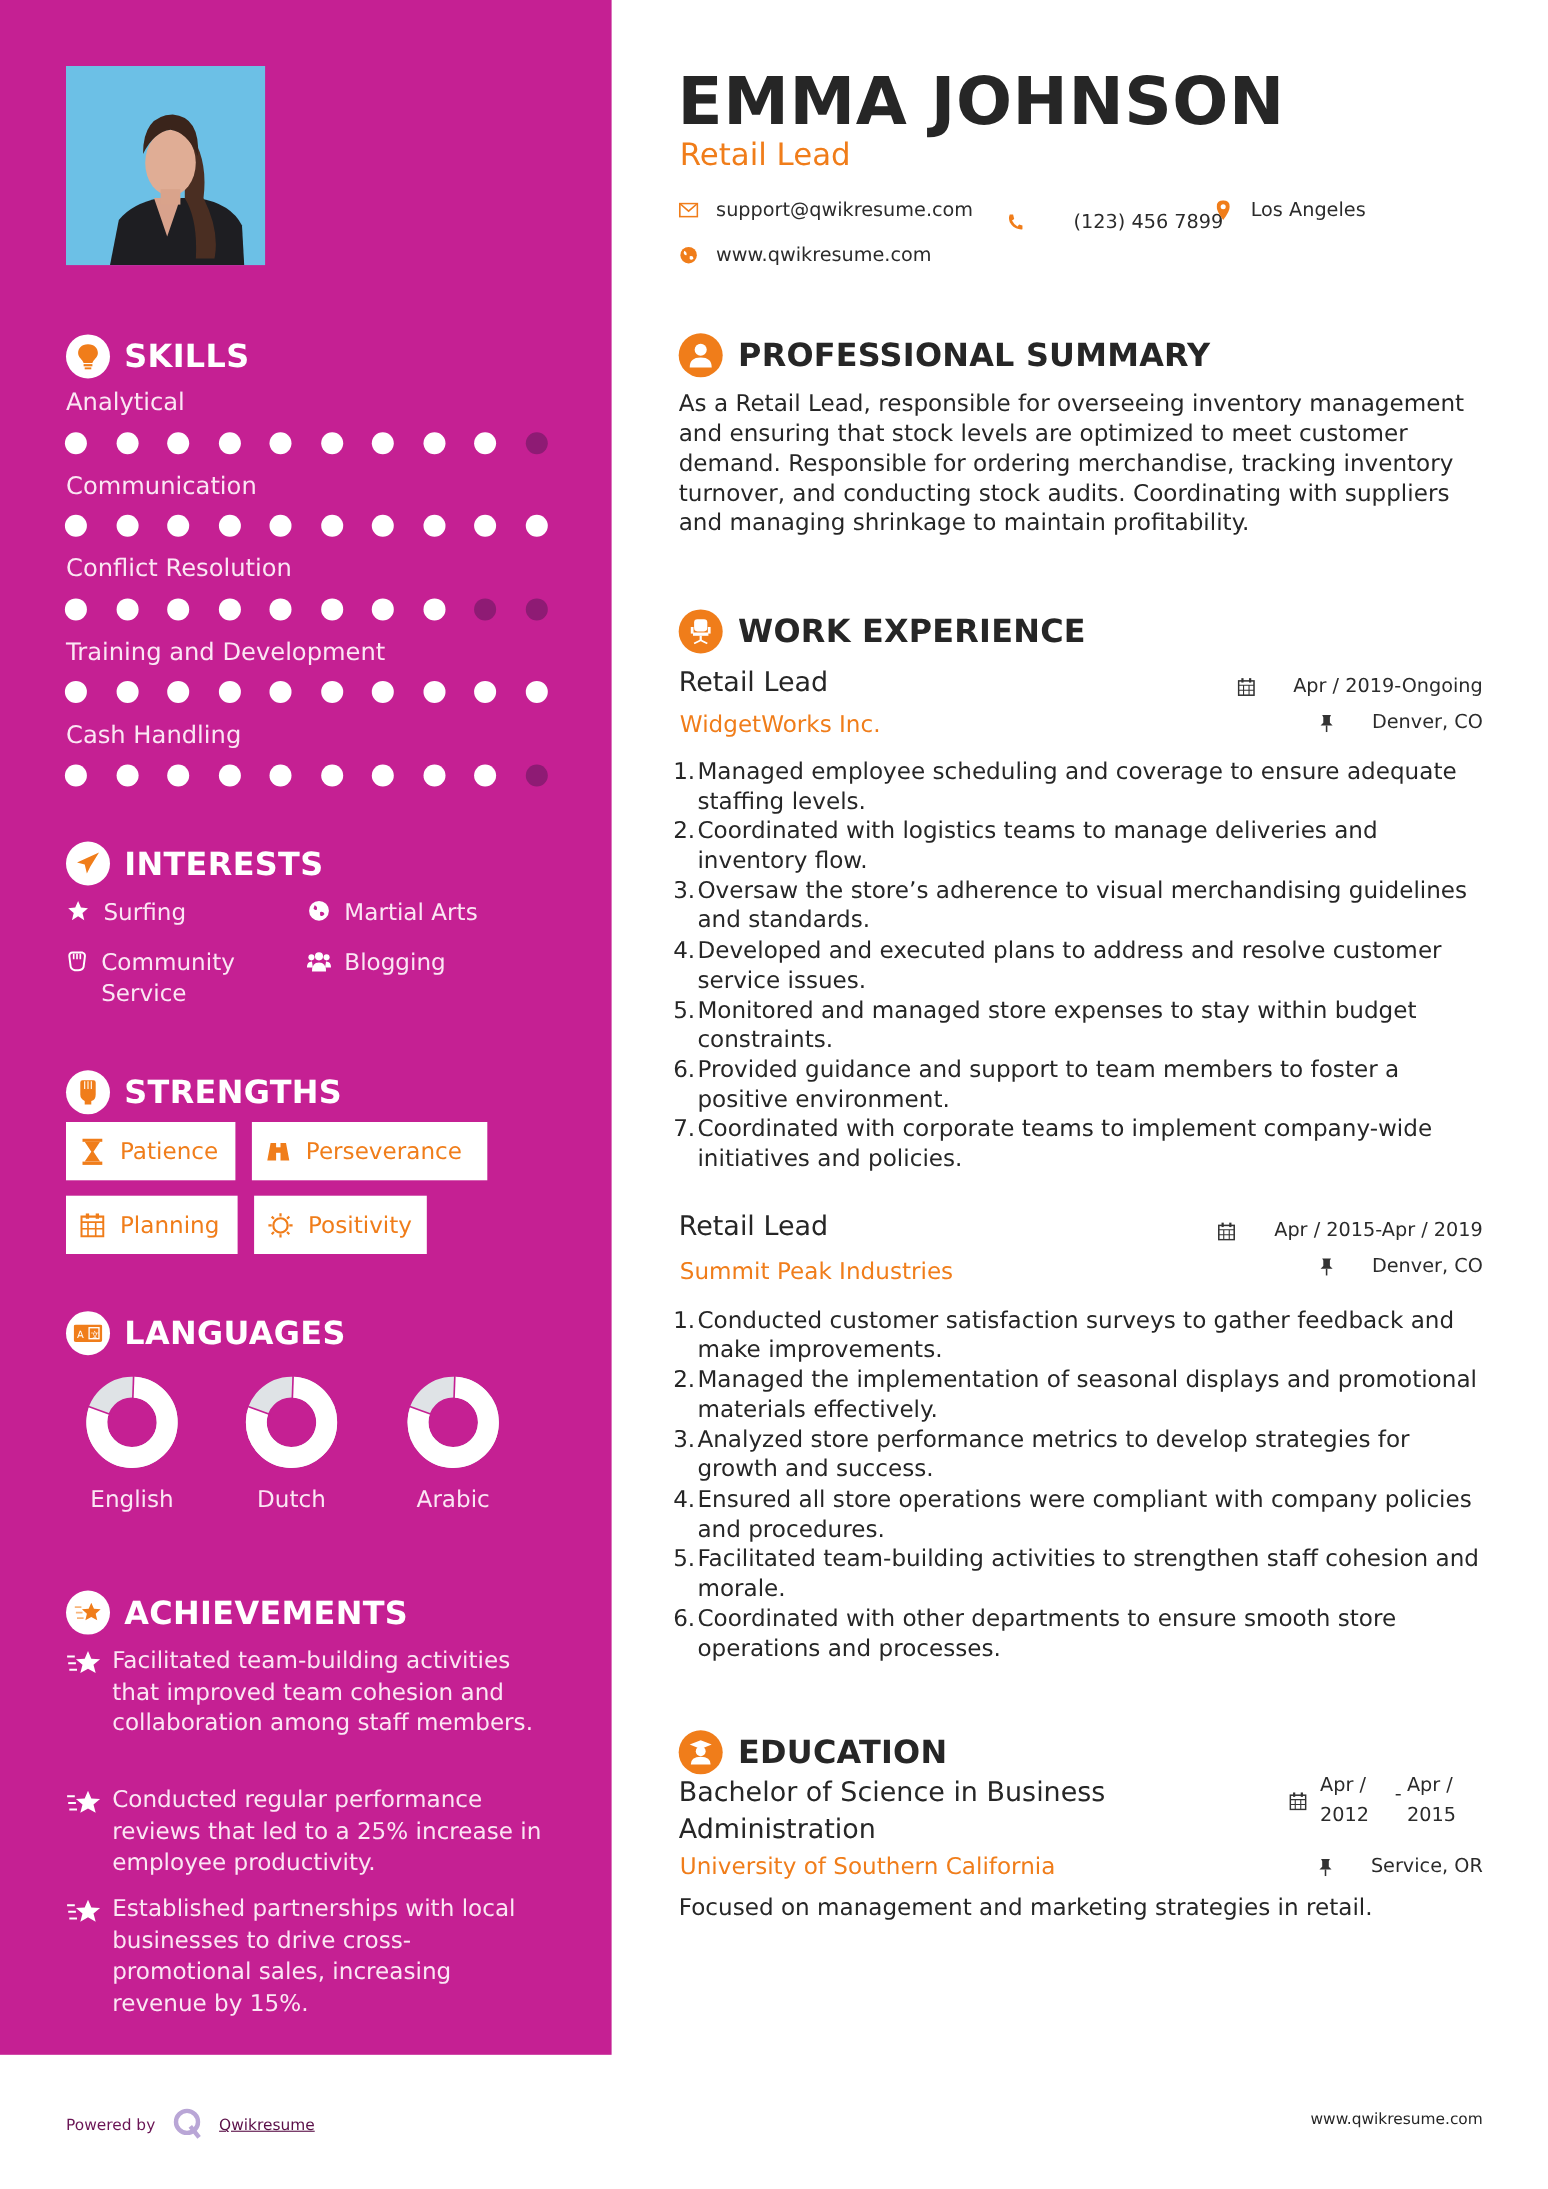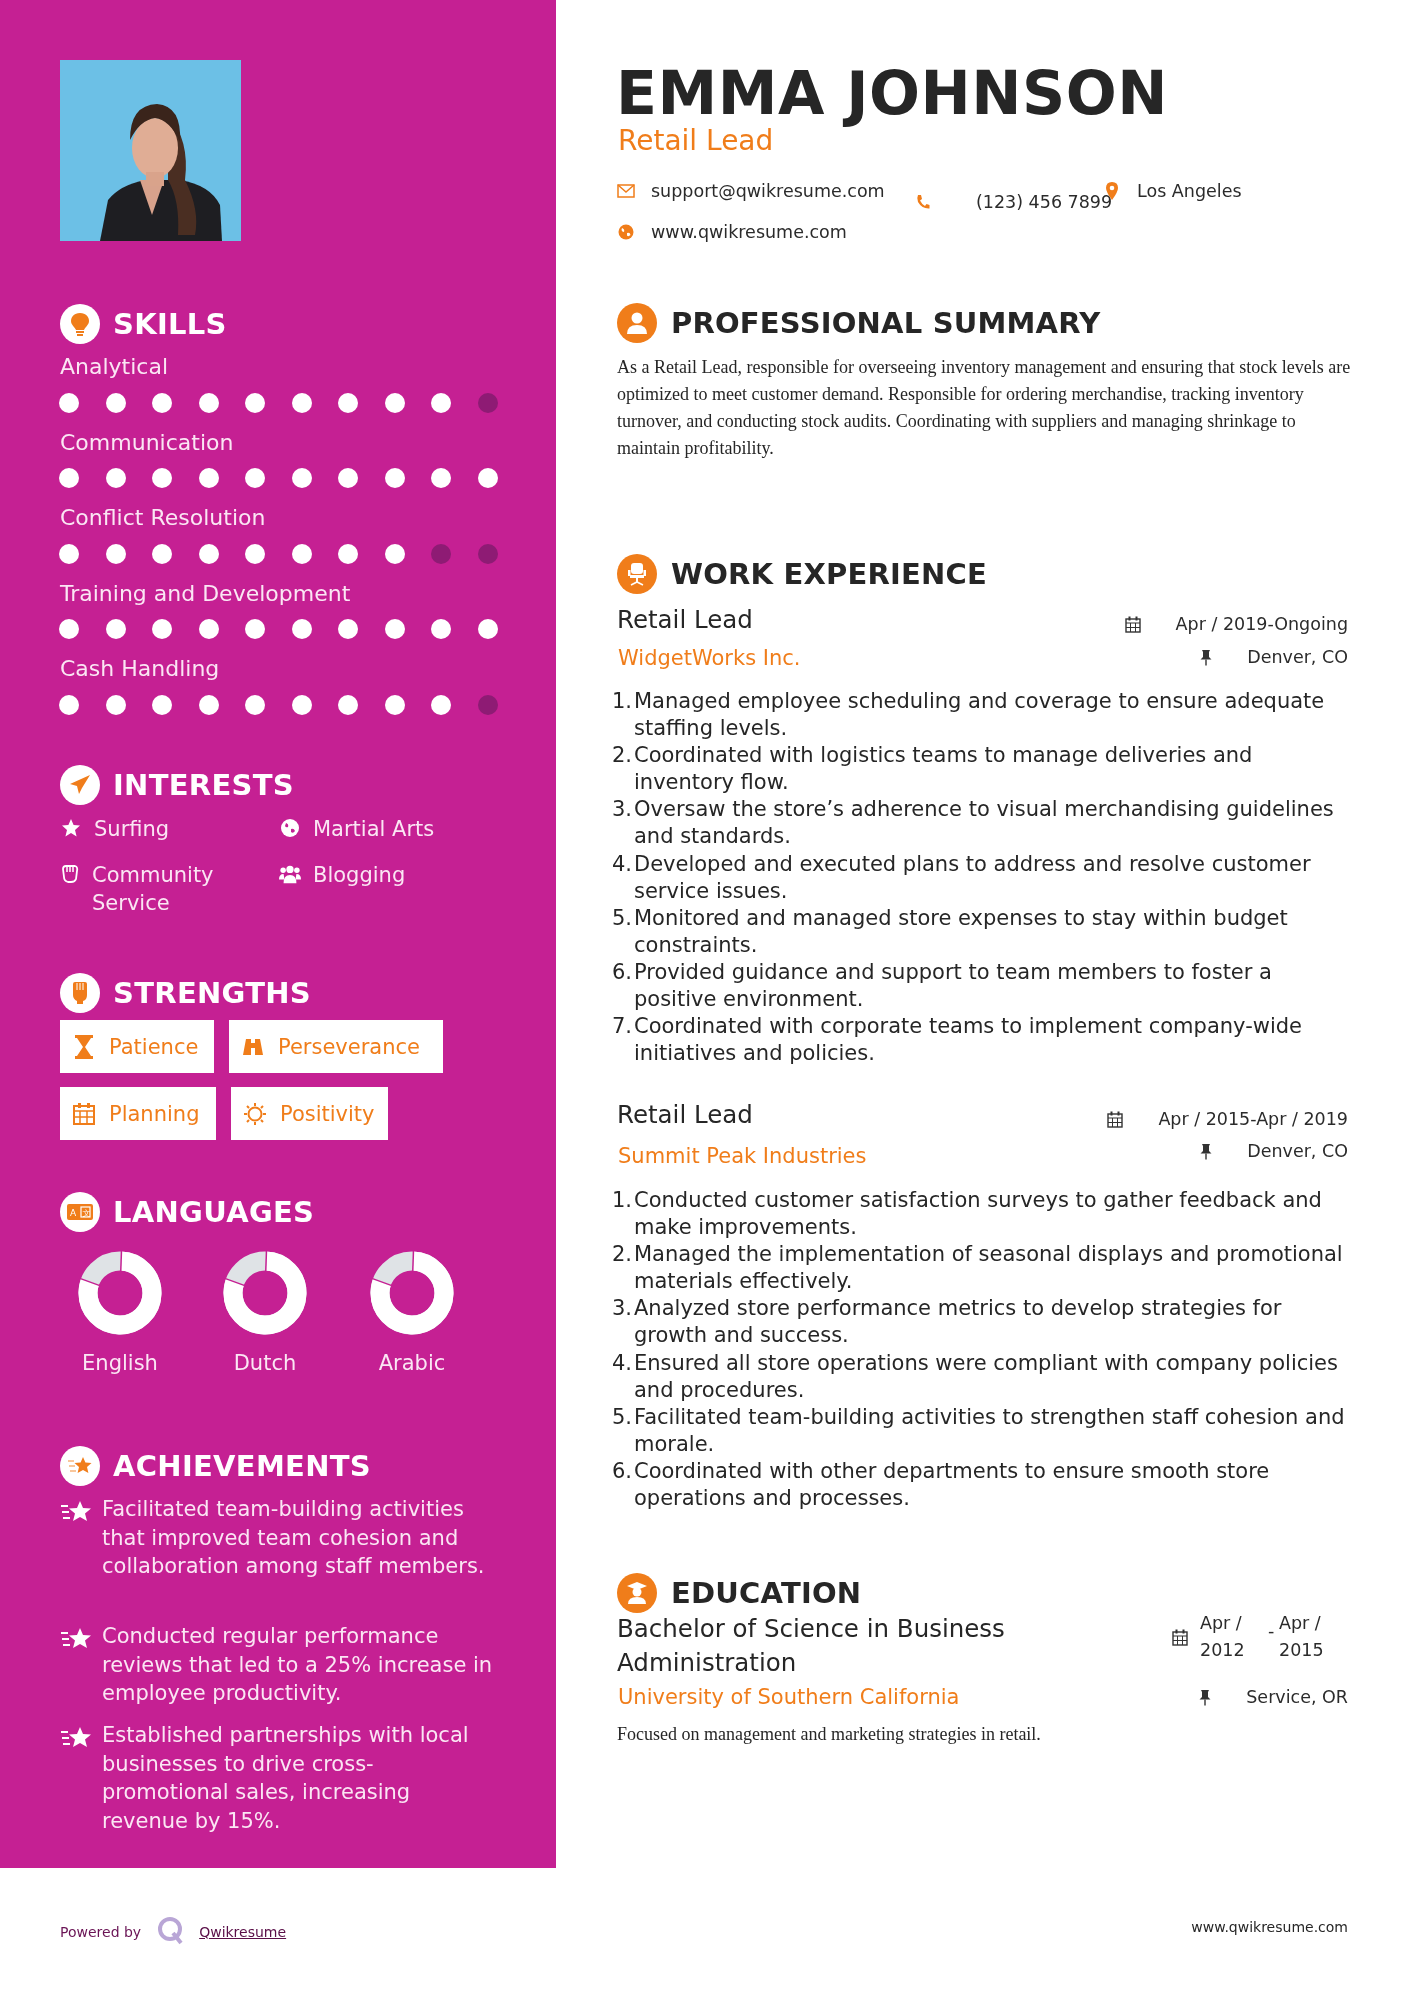--- a/index.html
+++ b/index.html
@@ -40,21 +40,21 @@
   
   .main-name { position: absolute; left: 616px; top: 58px; font-size: 60px; font-weight: bold; color: #262626; letter-spacing: 0.5px; }
   .main-role { position: absolute; left: 618px; top: 124px; font-size: 28px; color: #f07d1a; }
   .contact { position: absolute; display: flex; align-items: center; font-size: 17.5px; color: #2b2b2b; }
   .contact .cico { width: 18px; margin-right: 16px; display: flex; justify-content: center; }
 
   .main-heading { position: absolute; left: 617px; display: flex; align-items: center; }
   .main-heading .mico { width: 40px; height: 40px; border-radius: 50%; background: #f07d1a; display: flex; align-items: center; justify-content: center; margin-right: 14px; }
   .main-heading .mtext { font-size: 29px; color: #262626; font-weight: 600; letter-spacing: 0.2px; }
 
-  .para { position: absolute; left: 617px; width: 740px; font-size: 18px; line-height: 27px; color: #262626; font-family: Liberation Serif, serif; }
+  .para { position: absolute; left: 617px; width: 740px; font-size: 21px; line-height: 27px; color: #262626; }
 
   .job-title { position: absolute; left: 617px; font-size: 24.5px; color: #262626; }
   .job-company { position: absolute; left: 618px; font-size: 21px; color: #f07d1a; }
   .meta { position: absolute; right: 59px; display: flex; align-items: center; font-size: 17.5px; color: #2b2b2b; gap: 28px; }
   .meta .mi { margin-right: 7px; display: flex; align-items: center; }
 
   .olist { position: absolute; left: 608px; width: 750px; font-size: 21px; line-height: 27.1px; color: #262626; list-style: none; }
   .olist li { display: flex; }
   .olist li .num { width: 26px; flex: 0 0 26px; text-align: right; padding-right: 2px; }
 

